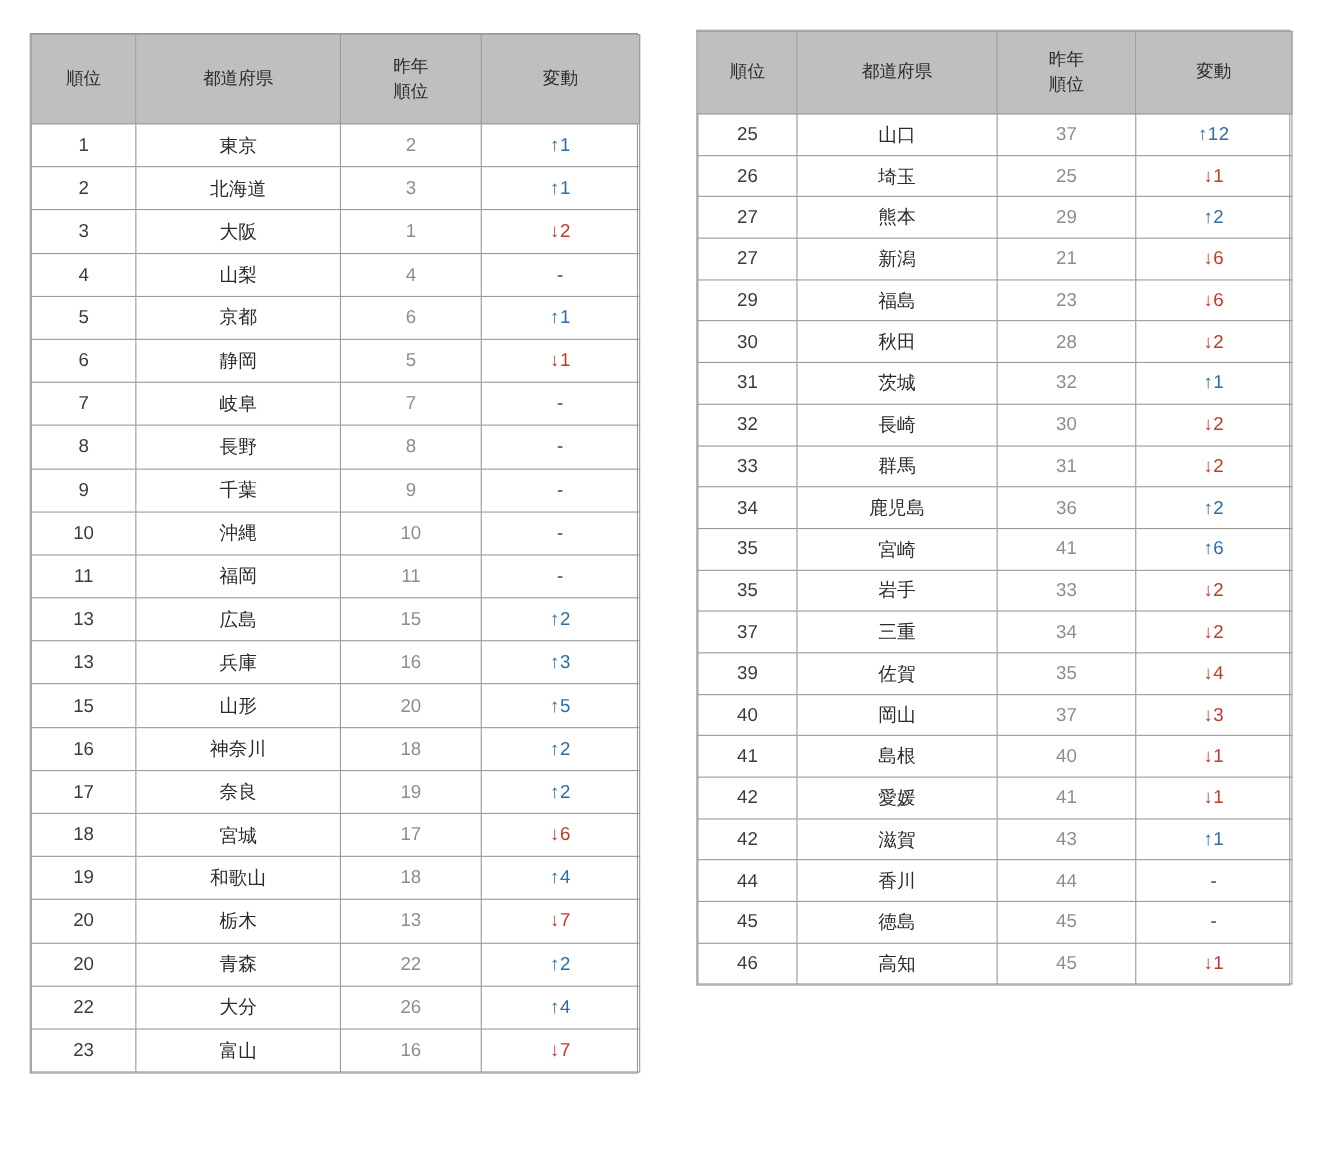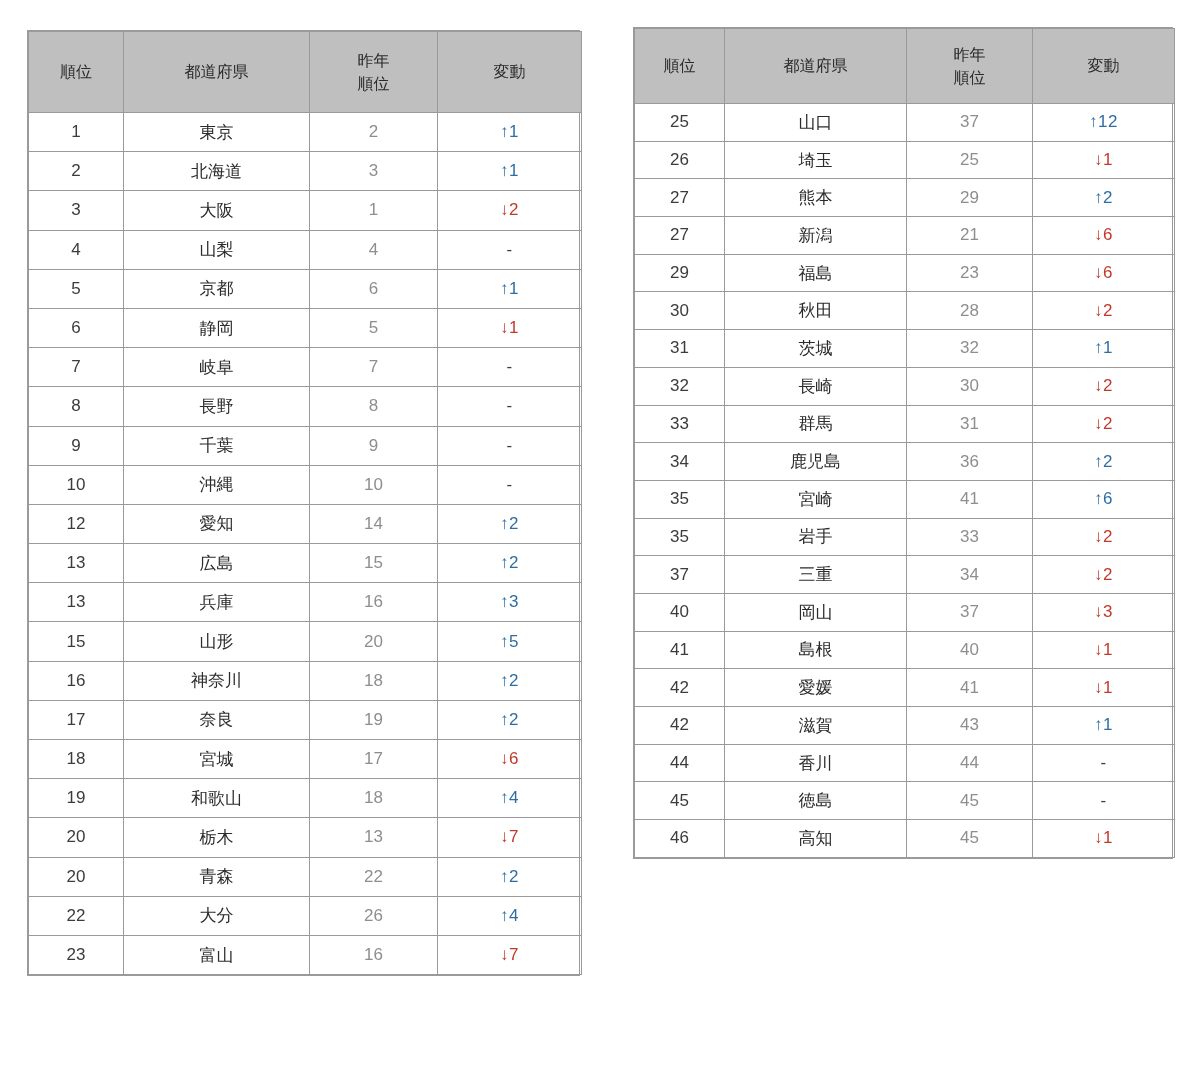--- a/index.html
+++ b/index.html
@@ -180,24 +180,24 @@
             <td class="c-last">9</td>
             <td class="c-move flat">-</td>
           </tr>
           <tr>
             <td class="c-rank">10</td>
             <td class="c-pref">沖縄</td>
             <td class="c-last">10</td>
             <td class="c-move flat">-</td>
           </tr>
           <tr>
-            <td class="c-rank">12</td>
-            <td class="c-pref">愛知</td>
-            <td class="c-last">14</td>
-            <td class="c-move up">↑2</td>
+            <td class="c-rank">11</td>
+            <td class="c-pref">福岡</td>
+            <td class="c-last">11</td>
+            <td class="c-move flat">-</td>
           </tr>
           <tr>
             <td class="c-rank">13</td>
             <td class="c-pref">広島</td>
             <td class="c-last">15</td>
             <td class="c-move up">↑2</td>
           </tr>
           <tr>
             <td class="c-rank">13</td>
             <td class="c-pref">兵庫</td>
@@ -354,20 +354,26 @@
             <td class="c-last">33</td>
             <td class="c-move down">↓2</td>
           </tr>
           <tr>
             <td class="c-rank">37</td>
             <td class="c-pref">三重</td>
             <td class="c-last">34</td>
             <td class="c-move down">↓2</td>
           </tr>
           <tr>
+            <td class="c-rank">39</td>
+            <td class="c-pref">佐賀</td>
+            <td class="c-last">35</td>
+            <td class="c-move down">↓4</td>
+          </tr>
+          <tr>
             <td class="c-rank">40</td>
             <td class="c-pref">岡山</td>
             <td class="c-last">37</td>
             <td class="c-move down">↓3</td>
           </tr>
           <tr>
             <td class="c-rank">41</td>
             <td class="c-pref">島根</td>
             <td class="c-last">40</td>
             <td class="c-move down">↓1</td>

